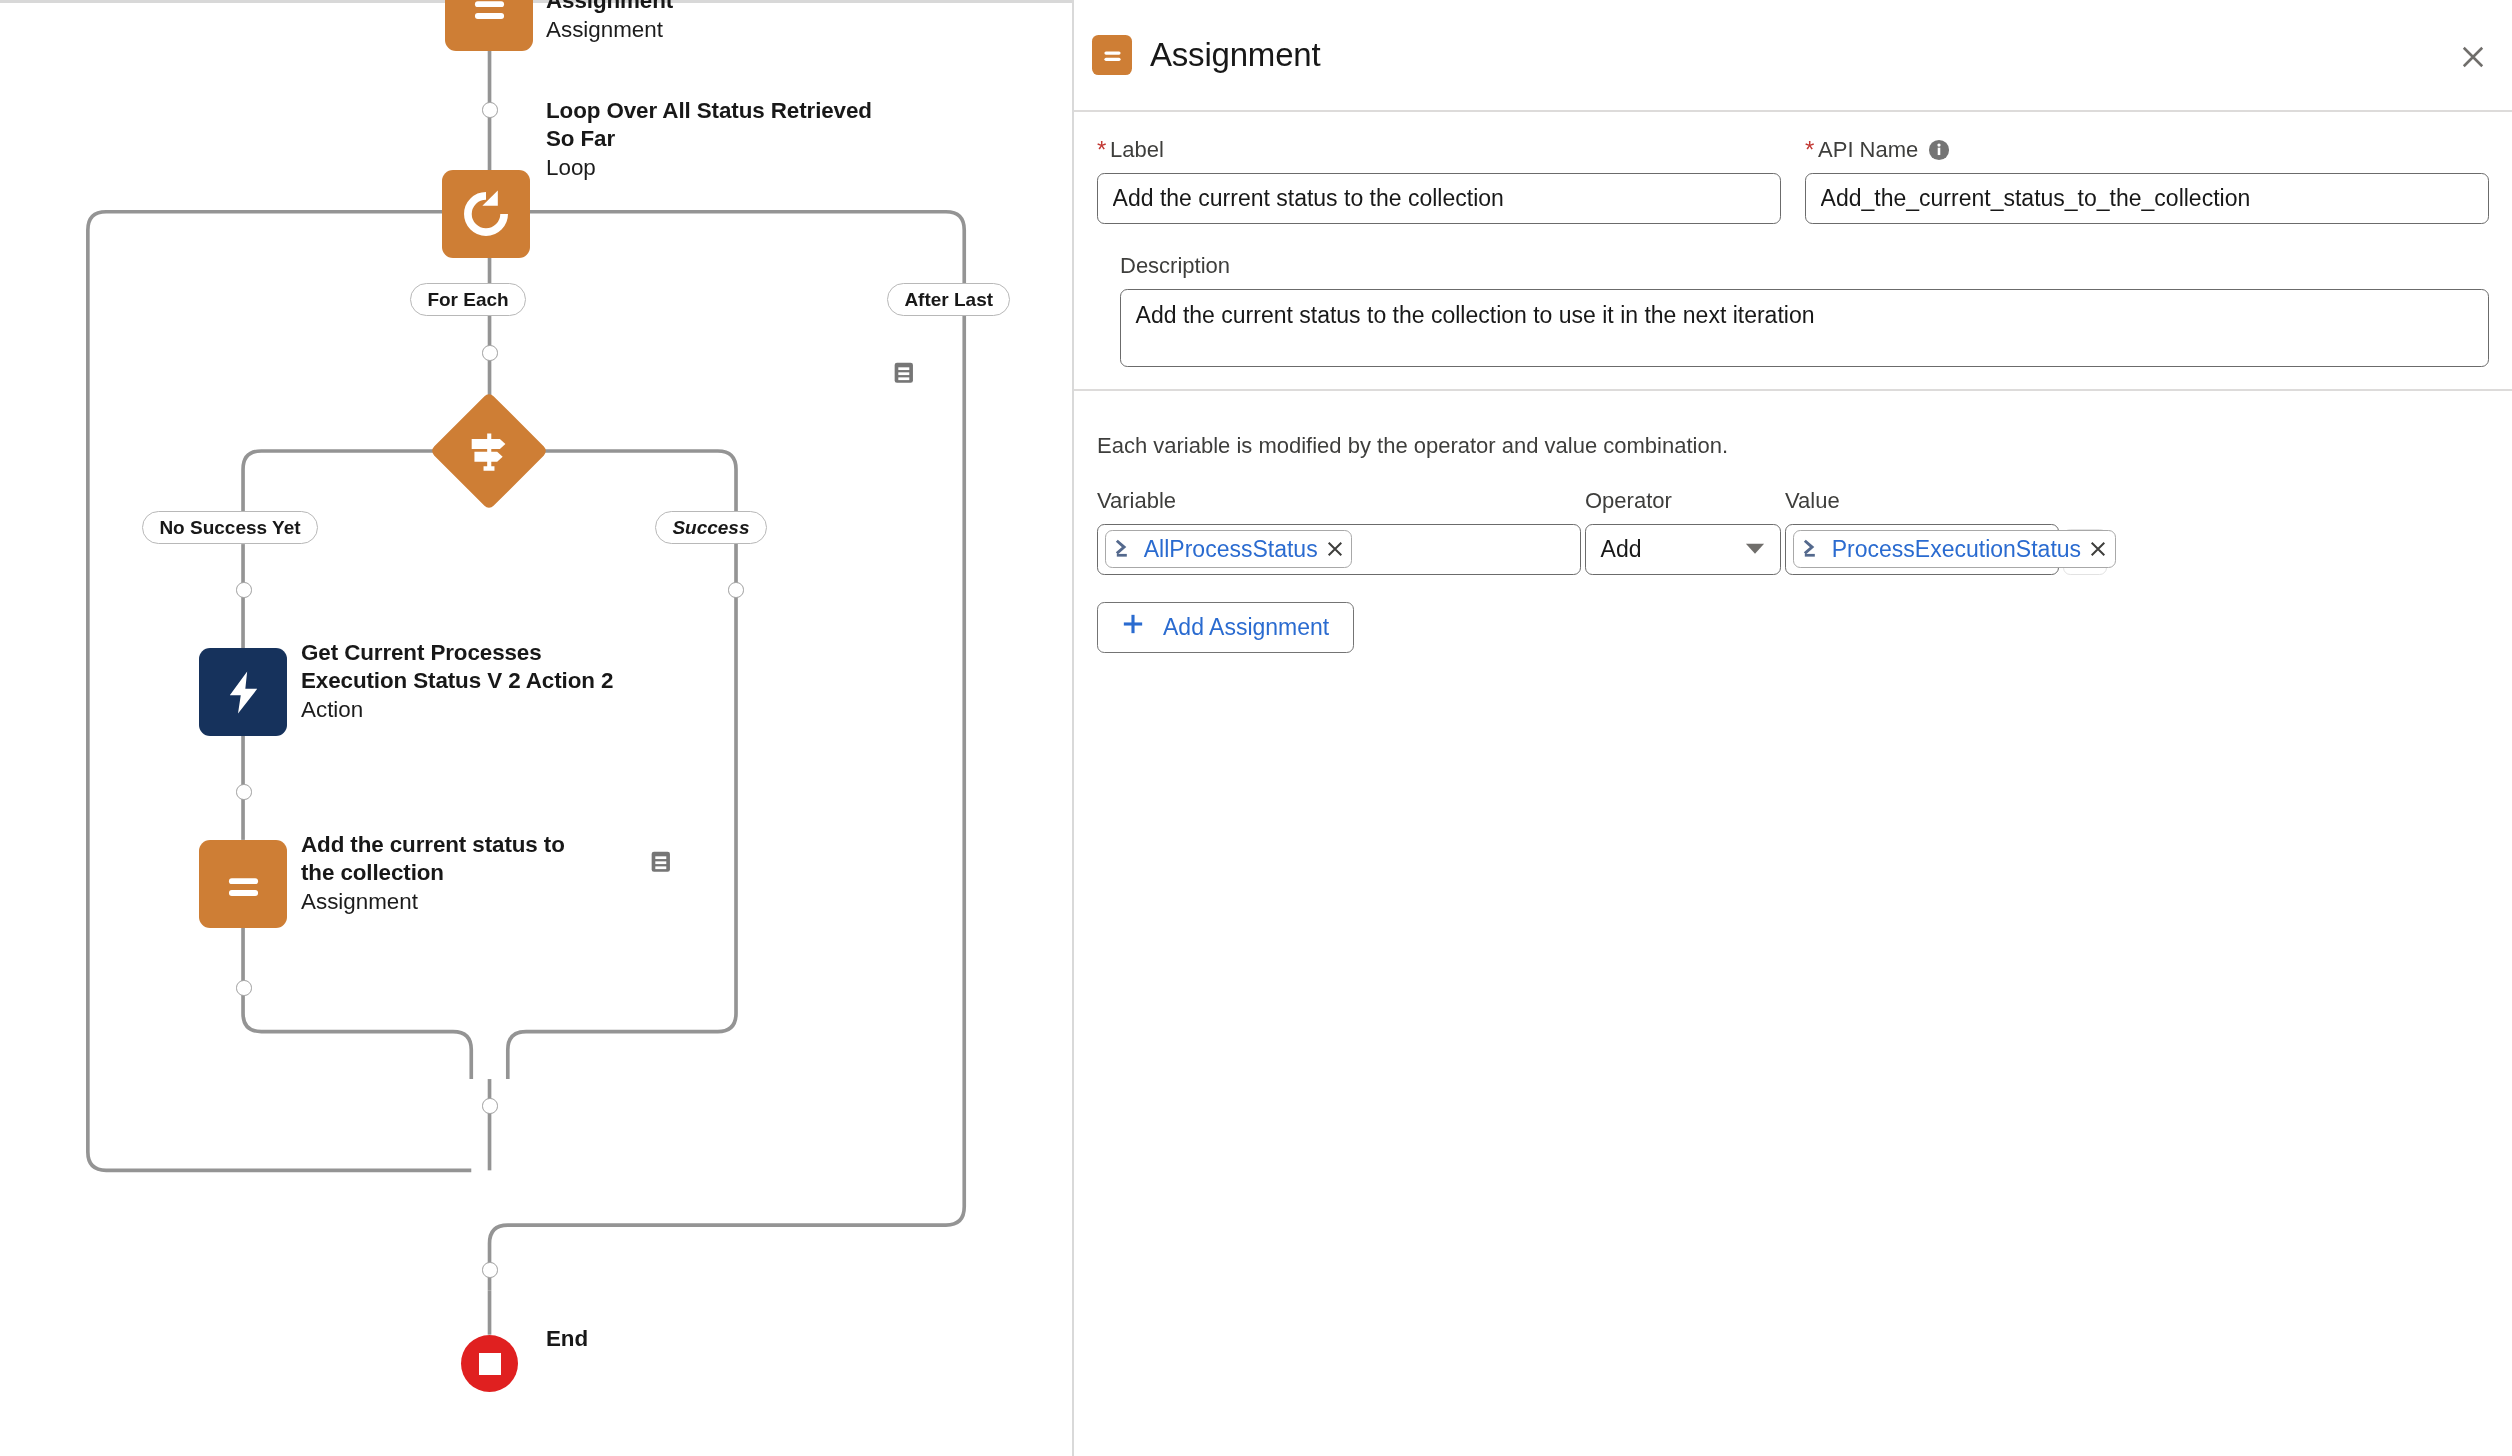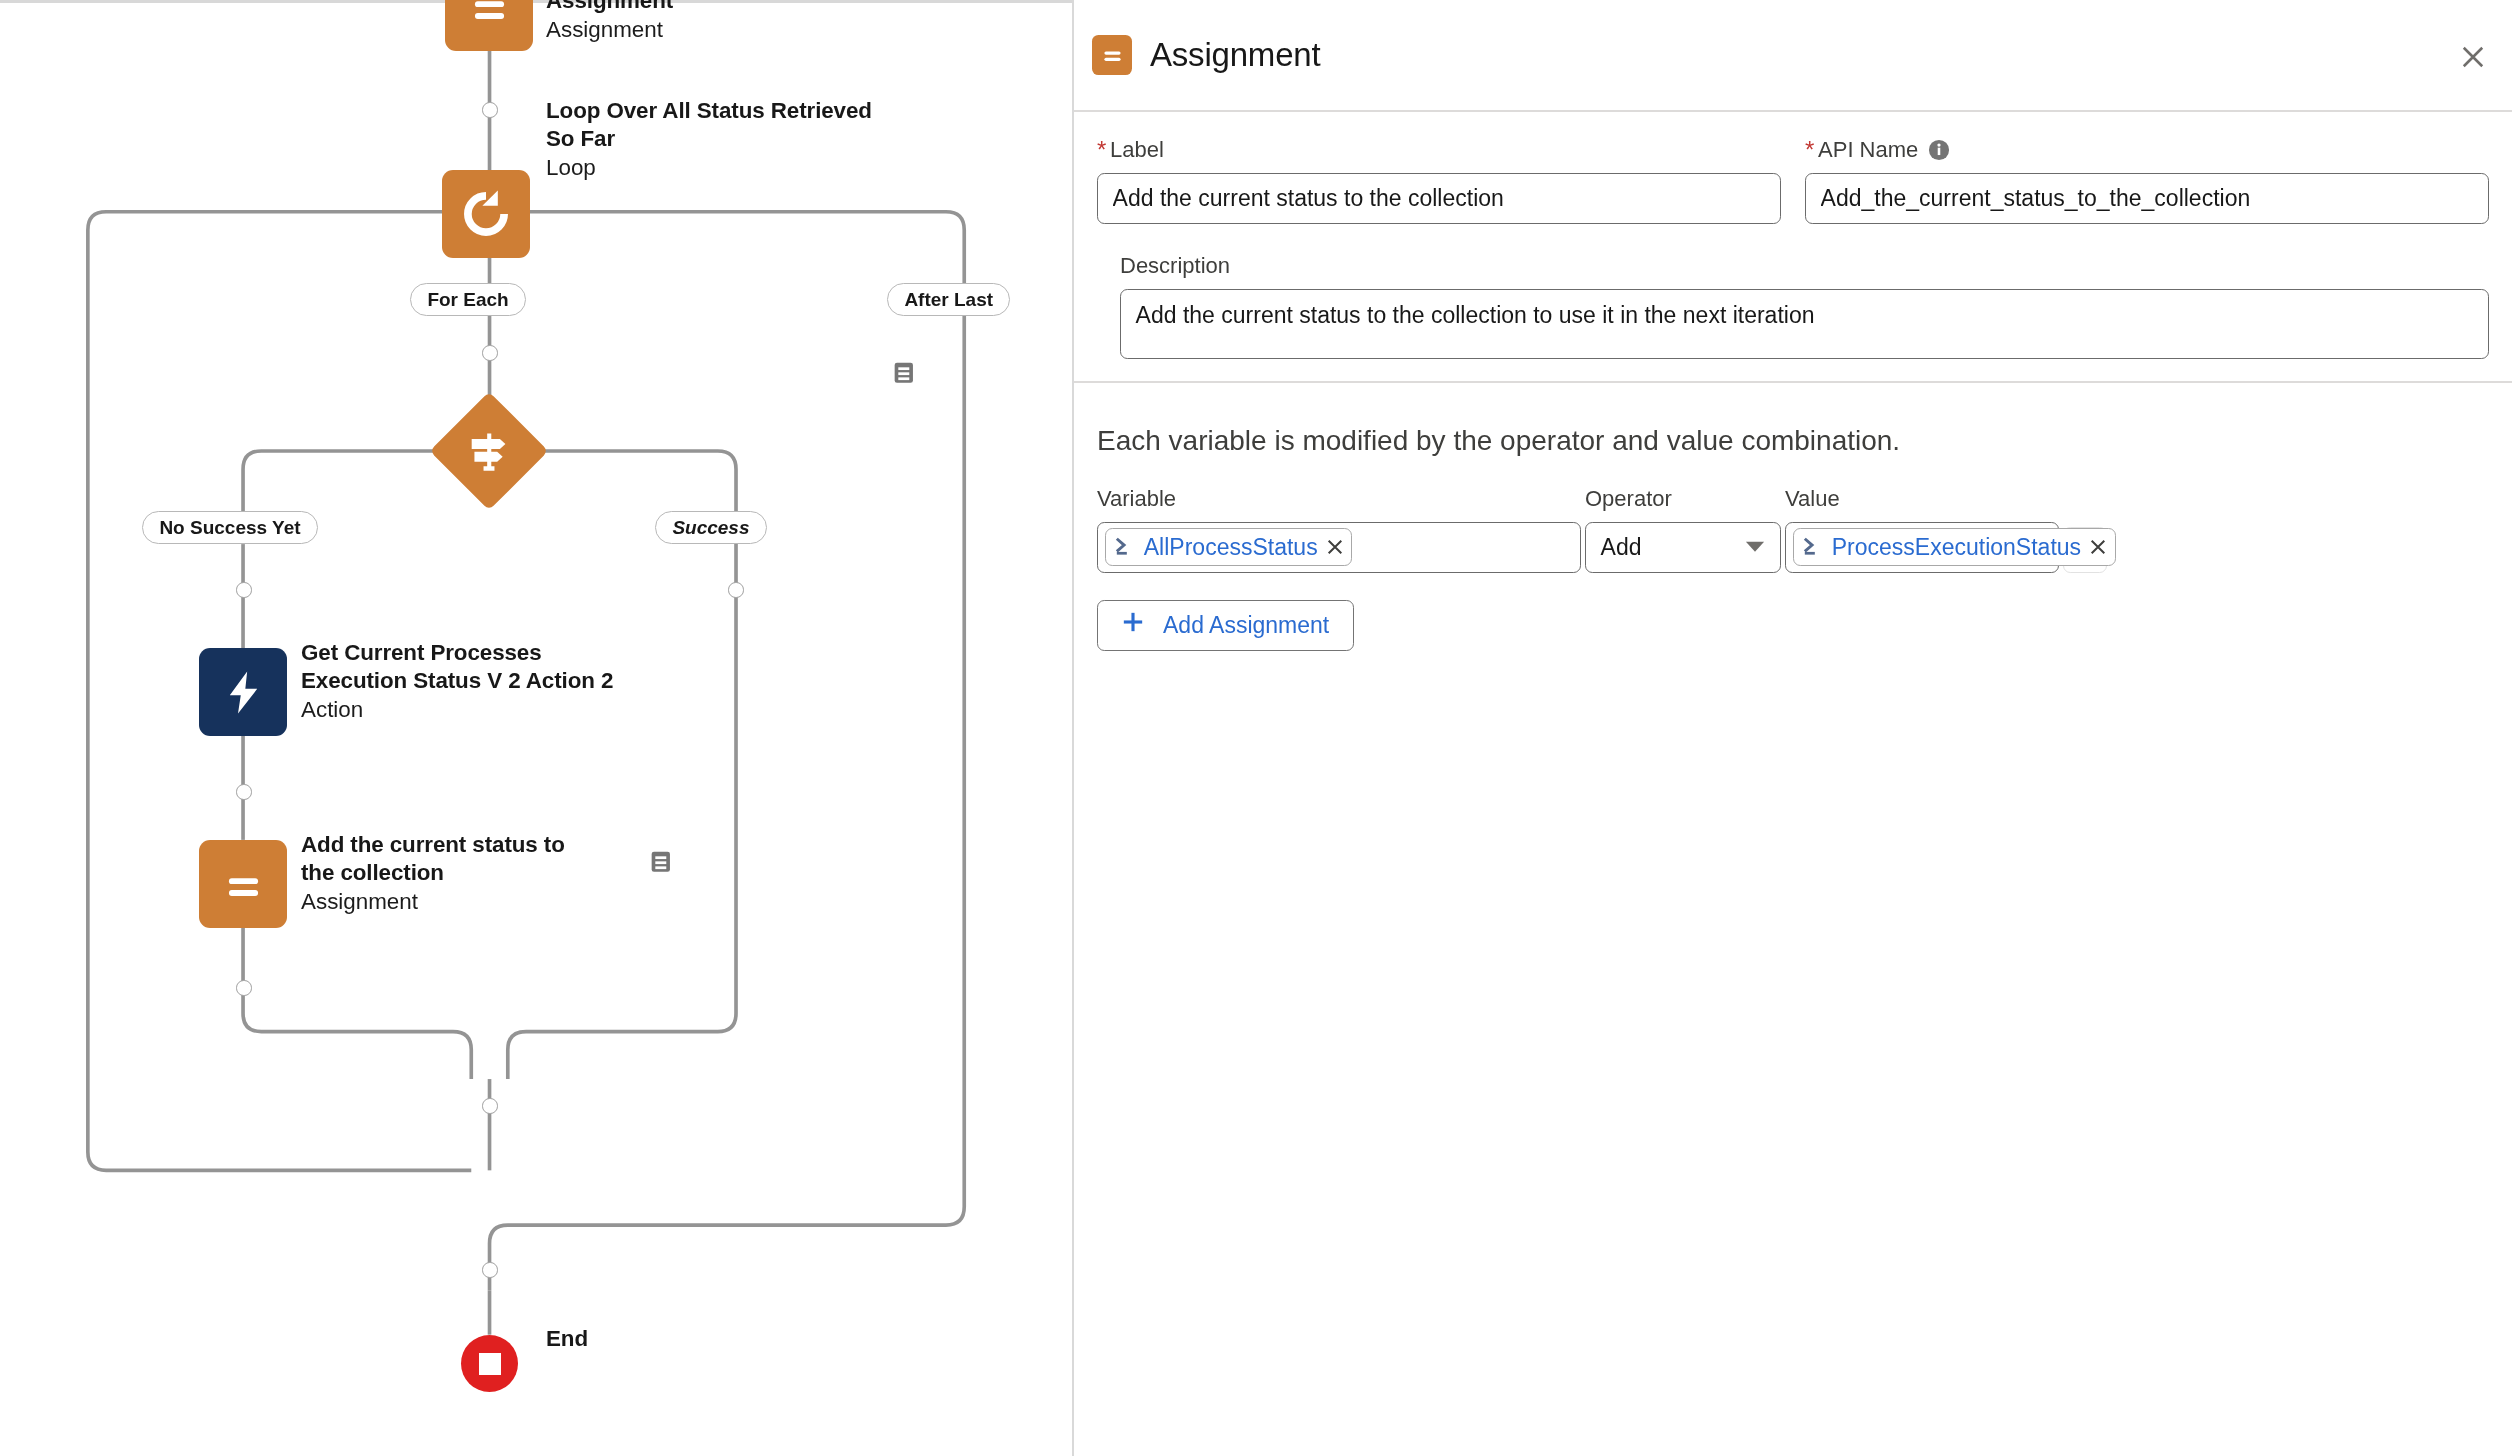--- a/index.html
+++ b/index.html
@@ -121,28 +121,28 @@
     display:inline-flex; width: 22px; height: 22px; margin-left: 10px;
     align-items:center; justify-content:center; cursor: pointer;
   }
   .txt-input {
     height: 51px; border: 1.8px solid #6b6b6b; border-radius: 7.3px;
     background: #fff; font-size: 23px; color: #181818;
     padding: 0 14.6px; font-family: inherit; outline: none;
     width: 100%;
   }
   .txt-area {
-    height: 70px; border: 1.8px solid #6b6b6b; border-radius: 7.3px;
+    height: 78px; border: 1.8px solid #6b6b6b; border-radius: 7.3px;
     background: #fff; font-size: 23px; color: #181818;
     padding: 11px 14.6px; font-family: inherit; outline: none;
     resize: none; width: 100%; line-height: 1.3;
   }
 
   .sec-title { font-size: 27px; color: #181818; font-weight: 400; }
-  .sec-sub { font-size: 28px; color: #3e3e3c; margin-top: 16.4px; }
+  .sec-sub { font-size: 22px; color: #3e3e3c; margin-top: 16.4px; }
 
   .assign-row {
     display: flex; align-items: flex-end; gap: 4px; margin-top: 29px;
   }
   .combo-shell {
     height: 51px; border: 1.8px solid #6b6b6b; border-radius: 7.3px;
     background: #fff; display: flex; align-items: center; padding: 0 7.3px;
     position: relative;
   }
   .token {

